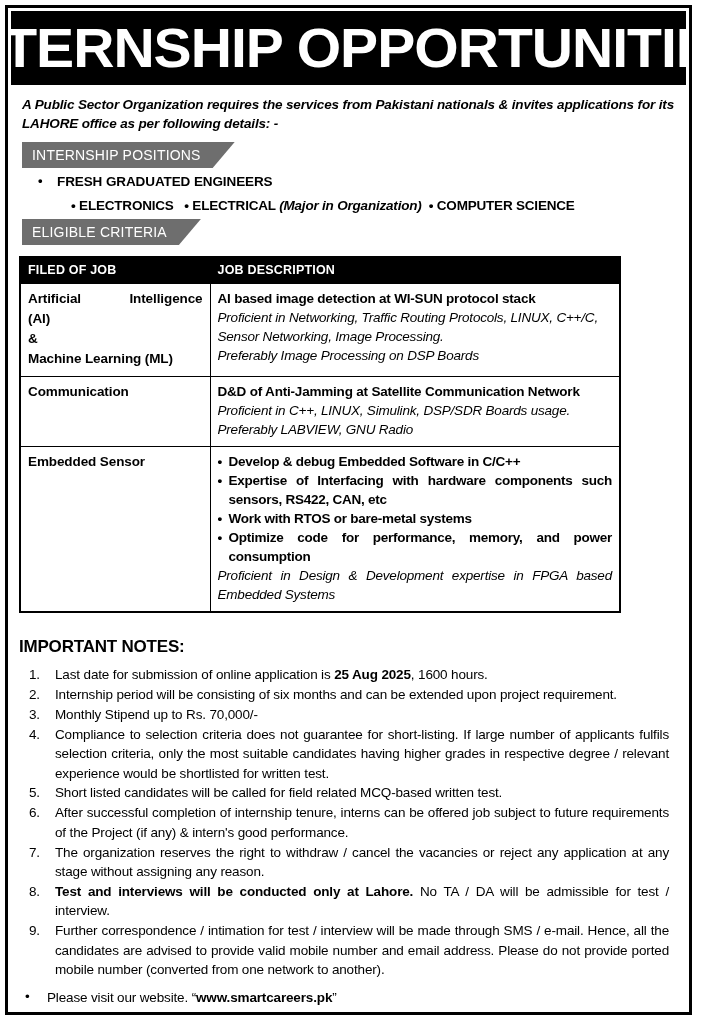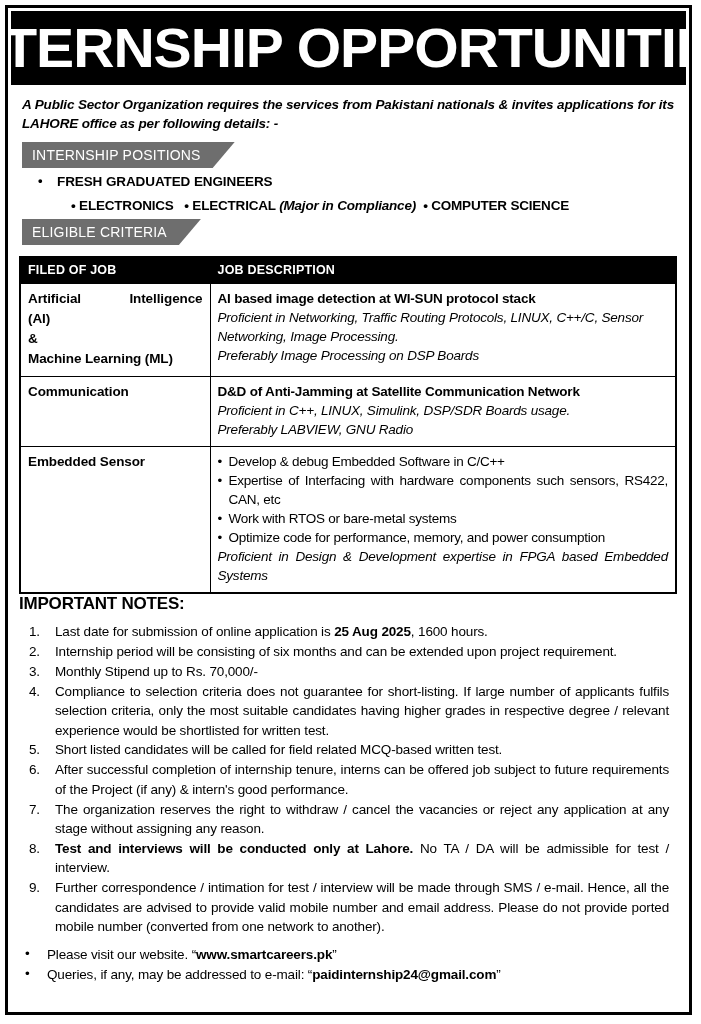--- a/index.html
+++ b/index.html
@@ -101,21 +101,21 @@
     font-size: 13.5px;
     font-weight: bold;
     line-height: 20px;
     letter-spacing: -0.2px;
   }
   .sub-line i { font-style: italic; font-weight: bold; }
 
   
   table.jobs {
     border-collapse: collapse;
-    width: 658px;
+    width: 602px;
     margin: 7px 0 0 11px;
     table-layout: fixed;
     border: 2px solid #000;
   }
   table.jobs th, table.jobs td {
     border: 1.5px solid #000;
     vertical-align: top;
     padding: 5px 7px 7px 7px;
   }
   table.jobs thead th {
@@ -149,37 +149,37 @@
     font-style: italic;
     line-height: 19px;
     letter-spacing: -0.2px;
   }
   .desc-bullets {
     list-style: none;
     margin: 0; padding: 0;
   }
   .desc-bullets li {
     font-size: 13.5px;
-    font-weight: normal;
+    font-weight: bold;
     line-height: 19px;
     letter-spacing: -0.25px;
     text-align: justify;
     position: relative;
     padding-left: 11px;
   }
   .desc-bullets li::before {
     content: "\2022";
     position: absolute; left: 0; top: 0;
   }
 
   
   .sec-head {
     font-size: 17px;
     font-weight: bold;
-    margin: 0 0 1px 11px;
+    margin: 24px 0 1px 11px;
     letter-spacing: -0.2px;
   }
   ol.notes {
     list-style: none;
     margin: 8px;
     padding: 0 12px 0 11px;
     counter-reset: n;
   }
   ol.notes > li {
     counter-increment: n;
@@ -238,21 +238,21 @@
       <div class="banner">INTERNSHIP POSITIONS</div>
 
       <ul class="bl">
         <li>
           <span>FRESH GRADUATED ENGINEERS</span>
         </li>
       </ul>
       <div class="sub-line">
         <span>• ELECTRONICS</span>&nbsp;&nbsp;
         <span>• ELECTRICAL</span>
-        <i>(Major in Compliance)</i>&nbsp;
+        <i>(Major in Organization)</i>&nbsp;
         <span>• COMPUTER SCIENCE</span>
       </div>
 
       <div class="banner">ELIGIBLE CRITERIA</div>
 
       <ul class="bl">
       </ul>
     </div>
 
     <table class="jobs">

